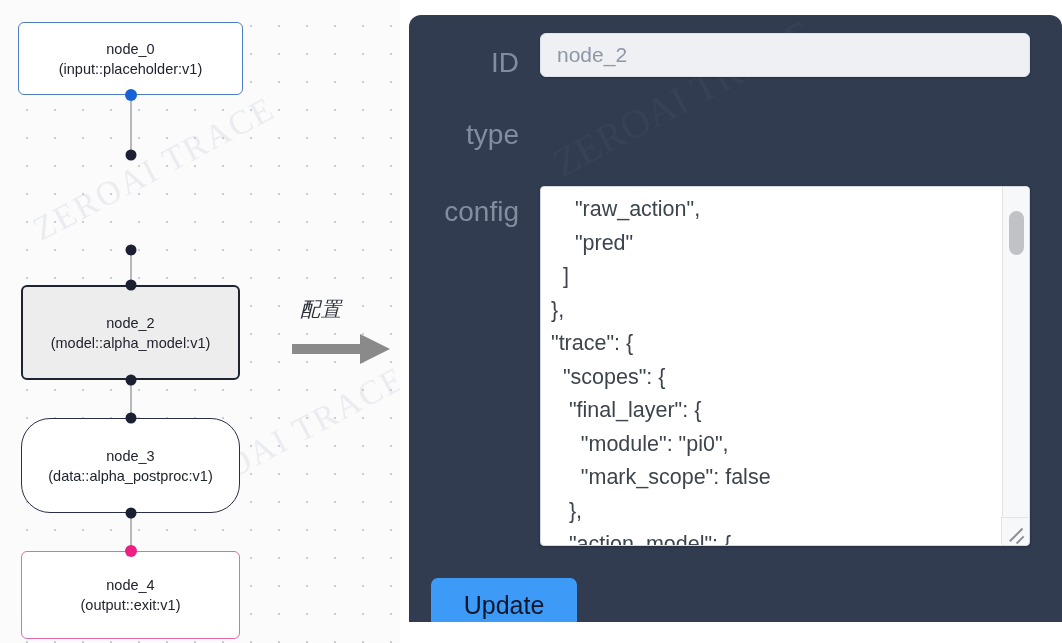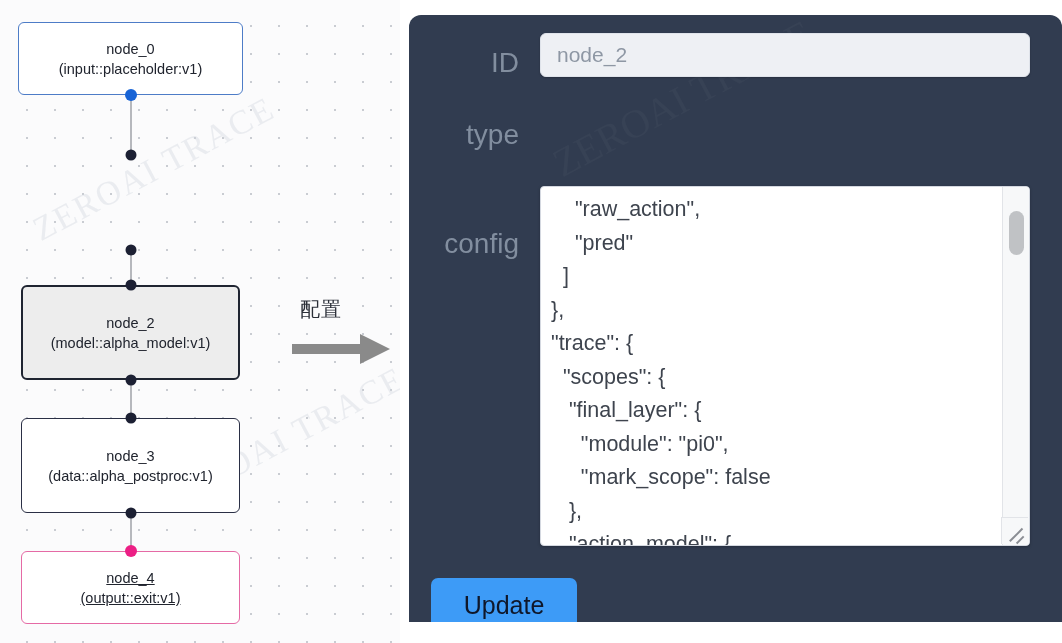--- a/index.html
+++ b/index.html
@@ -94,20 +94,21 @@
     height: 70px;
   }
   #arrow-label {
     position: absolute;
     left: 8px;
     top: 0;
     font-size: 20px;
     color: #2b2f38;
     letter-spacing: 1px;
     font-family: "DejaVu Sans", "Liberation Sans", sans-serif;
+    font-style: italic;
   }
   #arrow-shape {
     position: absolute;
     left: 0;
     top: 36px;
   }
 
   
   #panel {
     position: absolute;
@@ -264,28 +265,28 @@
     <div class="handle" style="left:131px; top:155px;"></div>
     <div class="handle" style="left:131px; top:250px;"></div>
 
     <div class="node selected" style="left:21px; top:285px; width:219px; height:95px;">
       <span>node_2
 (model::alpha_model:v1)</span>
     </div>
     <div class="handle" style="left:131px; top:285px;"></div>
     <div class="handle" style="left:131px; top:380px;"></div>
 
-    <div class="node" style="left:21px; top:418px; width:219px; height:95px;">
+    <div class="node" style="left:21px; top:418px; width:219px; height:95px;border-radius:29px;">
       <span>node_3
 (data::alpha_postproc:v1)</span>
     </div>
     <div class="handle" style="left:131px; top:418px;"></div>
     <div class="handle" style="left:131px; top:513px;"></div>
 
-    <div class="node pink" style="left:21px; top:551px; width:219px; height:73px;text-decoration:underline;">
+    <div class="node pink" style="left:21px; top:551px; width:219px; height:88px;">
       <span>node_4
 (output::exit:v1)</span>
     </div>
     <div class="handle pink" style="left:131px; top:551px;"></div>
   </div>
 
   <div id="arrow-group">
     <div id="arrow-label">配置</div>
     <svg id="arrow-shape" width="100" height="34" viewBox="0 0 100 34">
       <path d="M0 12 L68 12 L68 2 L98 17 L68 32 L68 22 L0 22 Z" fill="#8a8a8a"></path>
@@ -296,21 +297,21 @@
     <div class="panel-watermark" style="left:130px; top:60px;">ZEROAI TRACE</div>
     <div class="panel-watermark" style="left:330px; top:230px;">ZEROAI TRACE</div>
 
     <div class="field-label" style="left:10px; top:32px;">ID</div>
     <div class="text-input" style="left:131px; top:18px; width:490px; height:44px;">
       <span>node_2</span>
     </div>
 
     <div class="field-label" style="left:10px; top:104px;">type</div>
 
-    <div class="field-label" style="left:10px; top:181px;margin-top:32px;">config</div>
+    <div class="field-label" style="left:10px; top:181px;">config</div>
 
     <div id="config-textarea">
       <pre id="config-text">    "raw_action",
     "pred"
   ]
 },
 "trace": {
   "scopes": {
    "final_layer": {
      "module": "pi0",

